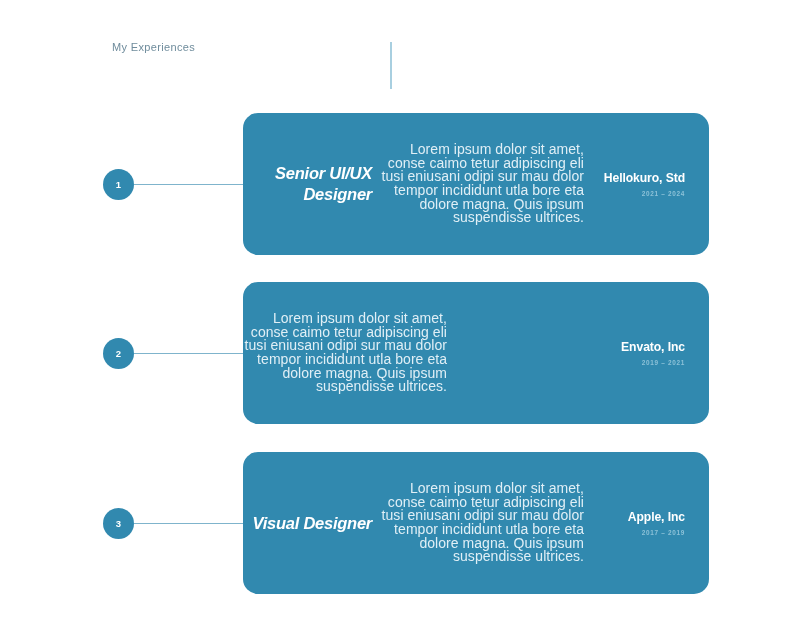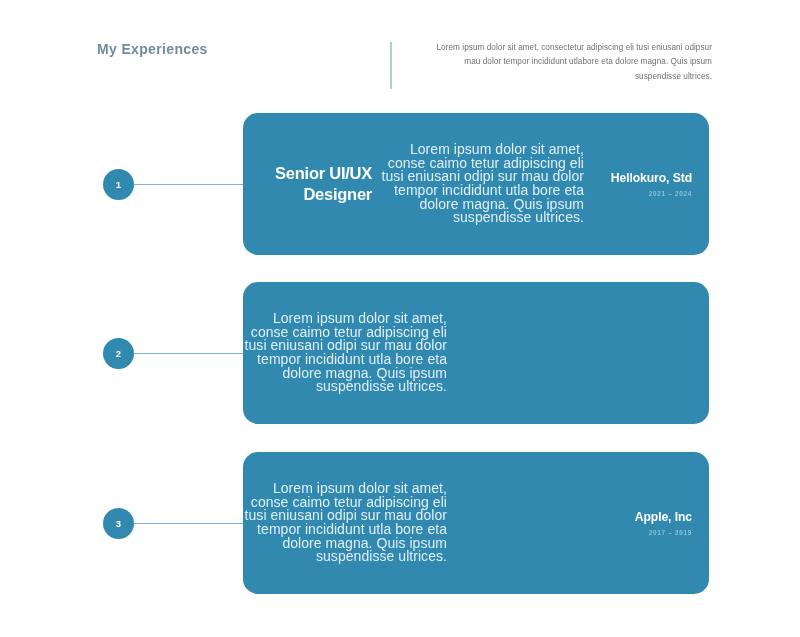--- a/index.html
+++ b/index.html
@@ -11,22 +11,22 @@
   }
   #page {
     position: relative;
     width: 800px; height: 637px;
     background: #ffffff;
   }
 
   
   #header { position: absolute; left: 0; top: 0; width: 800px; height: 100px; }
   #eyebrow {
-    position: absolute; left: 97px; top: 41px;
-    font-size: 14px; font-weight: bold; letter-spacing: 0.35px;
+    position: absolute; left: 112px; top: 41px;
+    font-size: 11px; font-weight: normal; letter-spacing: 0.35px;
     color: #6f8c9c;
   }
   #main-title {
     position: absolute; left: 96px; top: 52px;
     font-size: 30px; font-weight: bold; letter-spacing: -0.9px;
     color: #0d1117; line-height: 36px; white-space: nowrap;
   }
   #divider {
     position: absolute; left: 390px; top: 42px;
     width: 1.5px; height: 47px;
@@ -76,53 +76,52 @@
   .card-inner {
     position: absolute; left: 0; top: 0;
     width: 466px; height: 142px;
     display: flex; align-items: center;
   }
   .card-title {
     width: 137px;
     padding-right: 8px;
     text-align: right;
     font-size: 16.5px; font-weight: bold; line-height: 21px;
-    color: #ffffff; letter-spacing: -0.25px;
+    color: #ffffff; letter-spacing: -0.25px; font-style: italic;
   }
   .card-body {
     width: 212px;
     padding-right: 8px;
     text-align: right;
     font-size: 14px; line-height: 13.6px;
     color: #e0eff6; letter-spacing: 0.05px;
   }
   .card-meta {
     flex: 1;
     text-align: right;
-    padding-right: 17px;
+    padding-right: 24px;
   }
   .card-company {
     font-size: 12.2px; font-weight: bold; color: #ffffff;
     letter-spacing: -0.1px; line-height: 16px;
   }
   .card-years {
     margin-top: 3px;
     font-size: 6.4px; font-weight: bold;
     color: #8dc2d8; letter-spacing: 0.7px; line-height: 9px;
   }
 </style>
 </head>
 <body>
 
 <div id="page">
 
   <div id="header">
     <div id="eyebrow">My Experiences</div>
     <div id="divider"></div>
-    <p id="header-desc">Lorem ipsum dolor sit amet, consectetur adipiscing eli tusi eniusani odipsur mau dolor tempor incididunt utlabore eta dolore magna. Quis ipsum suspendisse ultrices.</p>
   </div>
 
   <div id="timeline">
 
     <div class="tl-row r0">
       <div class="marker">
         <span class="marker-num">1</span>
       </div>
       <div class="connector"></div>
       <div class="card">
@@ -138,31 +137,36 @@
     </div>
 
     <div class="tl-row r1">
       <div class="marker">
         <span class="marker-num">2</span>
       </div>
       <div class="connector"></div>
       <div class="card">
         <div class="card-inner">
           <div class="card-body">Lorem ipsum dolor sit amet, conse caimo tetur adipiscing eli tusi eniusani odipi sur mau dolor tempor incididunt utla bore eta dolore magna. Quis ipsum suspendisse ultrices.</div>
+          <div class="card-meta">
+            <div class="card-company">Envato, Inc</div>
+            <div class="card-years">2019 – 2021</div>
+          </div>
         </div>
       </div>
     </div>
 
     <div class="tl-row r2">
       <div class="marker">
         <span class="marker-num">3</span>
       </div>
       <div class="connector"></div>
       <div class="card">
         <div class="card-inner">
+          <div class="card-title">Visual Designer</div>
           <div class="card-body">Lorem ipsum dolor sit amet, conse caimo tetur adipiscing eli tusi eniusani odipi sur mau dolor tempor incididunt utla bore eta dolore magna. Quis ipsum suspendisse ultrices.</div>
           <div class="card-meta">
             <div class="card-company">Apple, Inc</div>
             <div class="card-years">2017 – 2019</div>
           </div>
         </div>
       </div>
     </div>
 
   </div>

